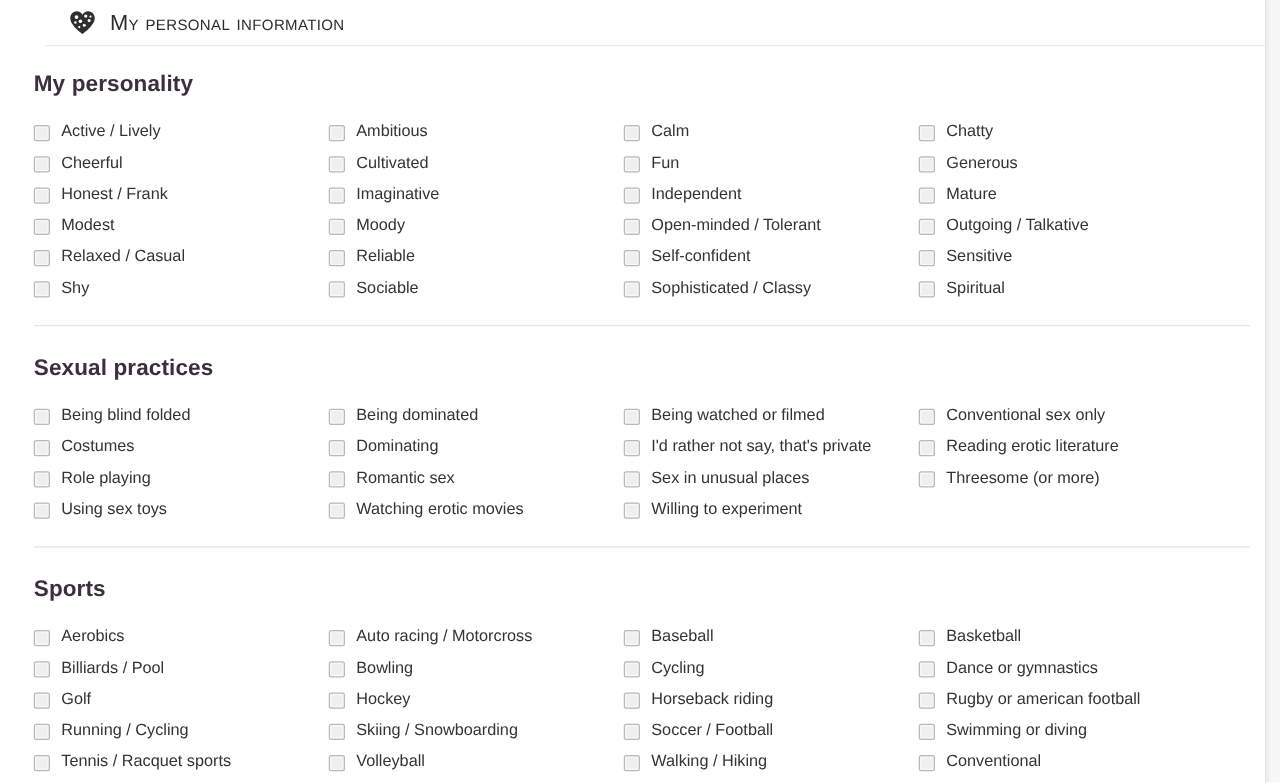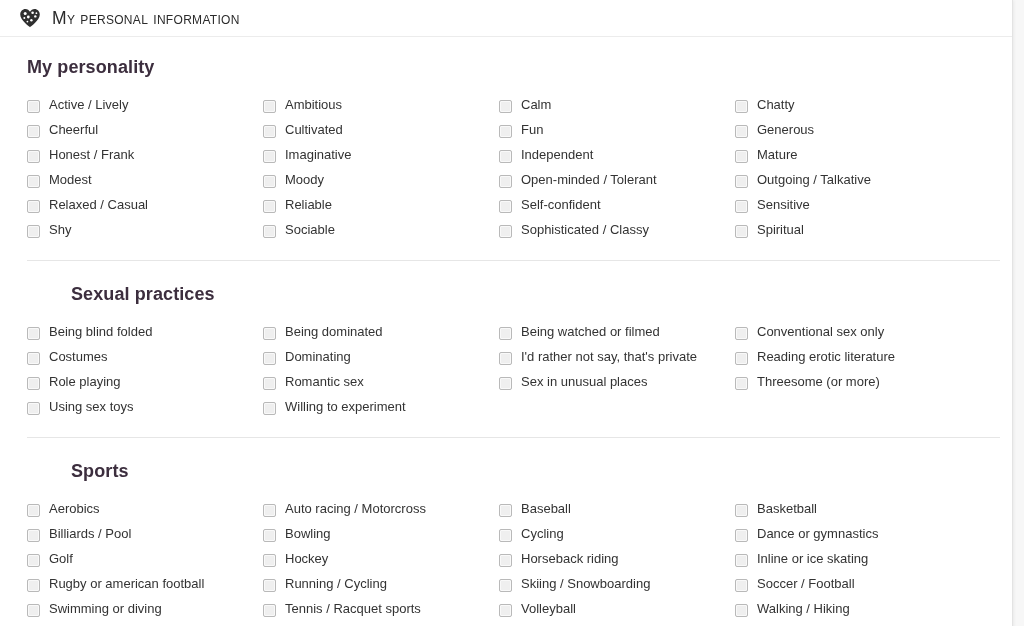--- a/index.html
+++ b/index.html
@@ -36,20 +36,21 @@
 
   
   .header {
     height: 37px;
     border-bottom: 1px solid #ececec;
     display: flex;
     align-items: center;
     padding-left: 19px;
     box-sizing: border-box;
     background: #ffffff;
+    margin-left: 36px;
   }
   .header-icon {
     width: 22px;
     height: 20px;
     margin-right: 11px;
     display: block;
     flex: 0 0 auto;
   }
   .header-title {
     font-family: "Liberation Sans", sans-serif;
@@ -78,21 +79,21 @@
     margin: 0 0 0 0;
     width: 973px;
   }
   .section-title {
     font-size: 18px;
     font-weight: bold;
     color: #3c2e3e;
     letter-spacing: 0.1px;
   }
   #sec-0 .section-title { padding: 20px 0 19px 0; }
-  .section-title.spaced { padding: 23px 0 19px 0; margin-left: 44px; }
+  .section-title.spaced { padding: 23px 0 19px 0; }
 
   
   .options {
     display: flex;
     flex-wrap: wrap;
     align-content: flex-start;
     text-align: center;
   }
   .option {
     width: 236px;
@@ -311,20 +312,24 @@
           <div class="option">
                 <span class="cbox"></span>
                 <span class="option-label">Threesome (or more)</span>
               </div>
           <div class="option">
                 <span class="cbox"></span>
                 <span class="option-label">Using sex toys</span>
               </div>
           <div class="option">
                 <span class="cbox"></span>
+                <span class="option-label">Watching erotic movies</span>
+              </div>
+          <div class="option">
+                <span class="cbox"></span>
                 <span class="option-label">Willing to experiment</span>
               </div>
         </div>
       </div>
     </div>
 
     <div class="section" id="sec-2">
       <div class="divider"></div>
       <div class="section-title spaced">Sports</div>
       <div class="section-body">
@@ -368,24 +373,20 @@
           <div class="option">
                 <span class="cbox"></span>
                 <span class="option-label">Hockey</span>
               </div>
           <div class="option">
                 <span class="cbox"></span>
                 <span class="option-label">Horseback riding</span>
               </div>
           <div class="option">
                 <span class="cbox"></span>
-                <span class="option-label">Inline or ice skating</span>
-              </div>
-          <div class="option">
-                <span class="cbox"></span>
                 <span class="option-label">Rugby or american football</span>
               </div>
           <div class="option">
                 <span class="cbox"></span>
                 <span class="option-label">Running / Cycling</span>
               </div>
           <div class="option">
                 <span class="cbox"></span>
                 <span class="option-label">Skiing / Snowboarding</span>
               </div>

